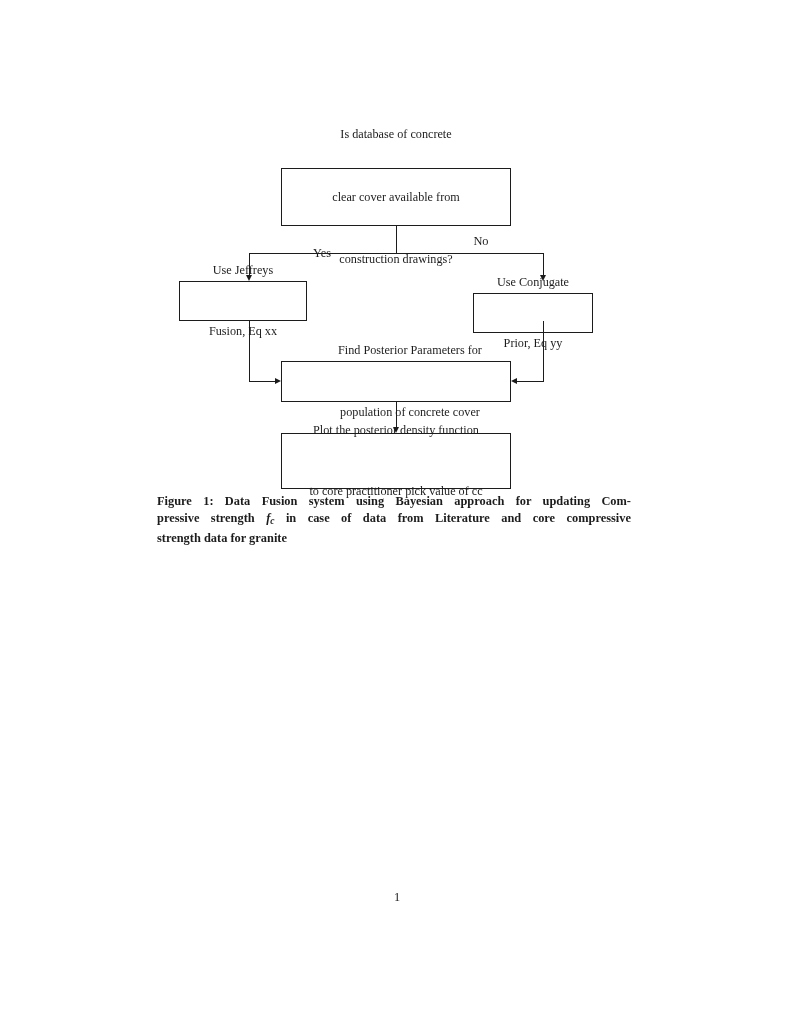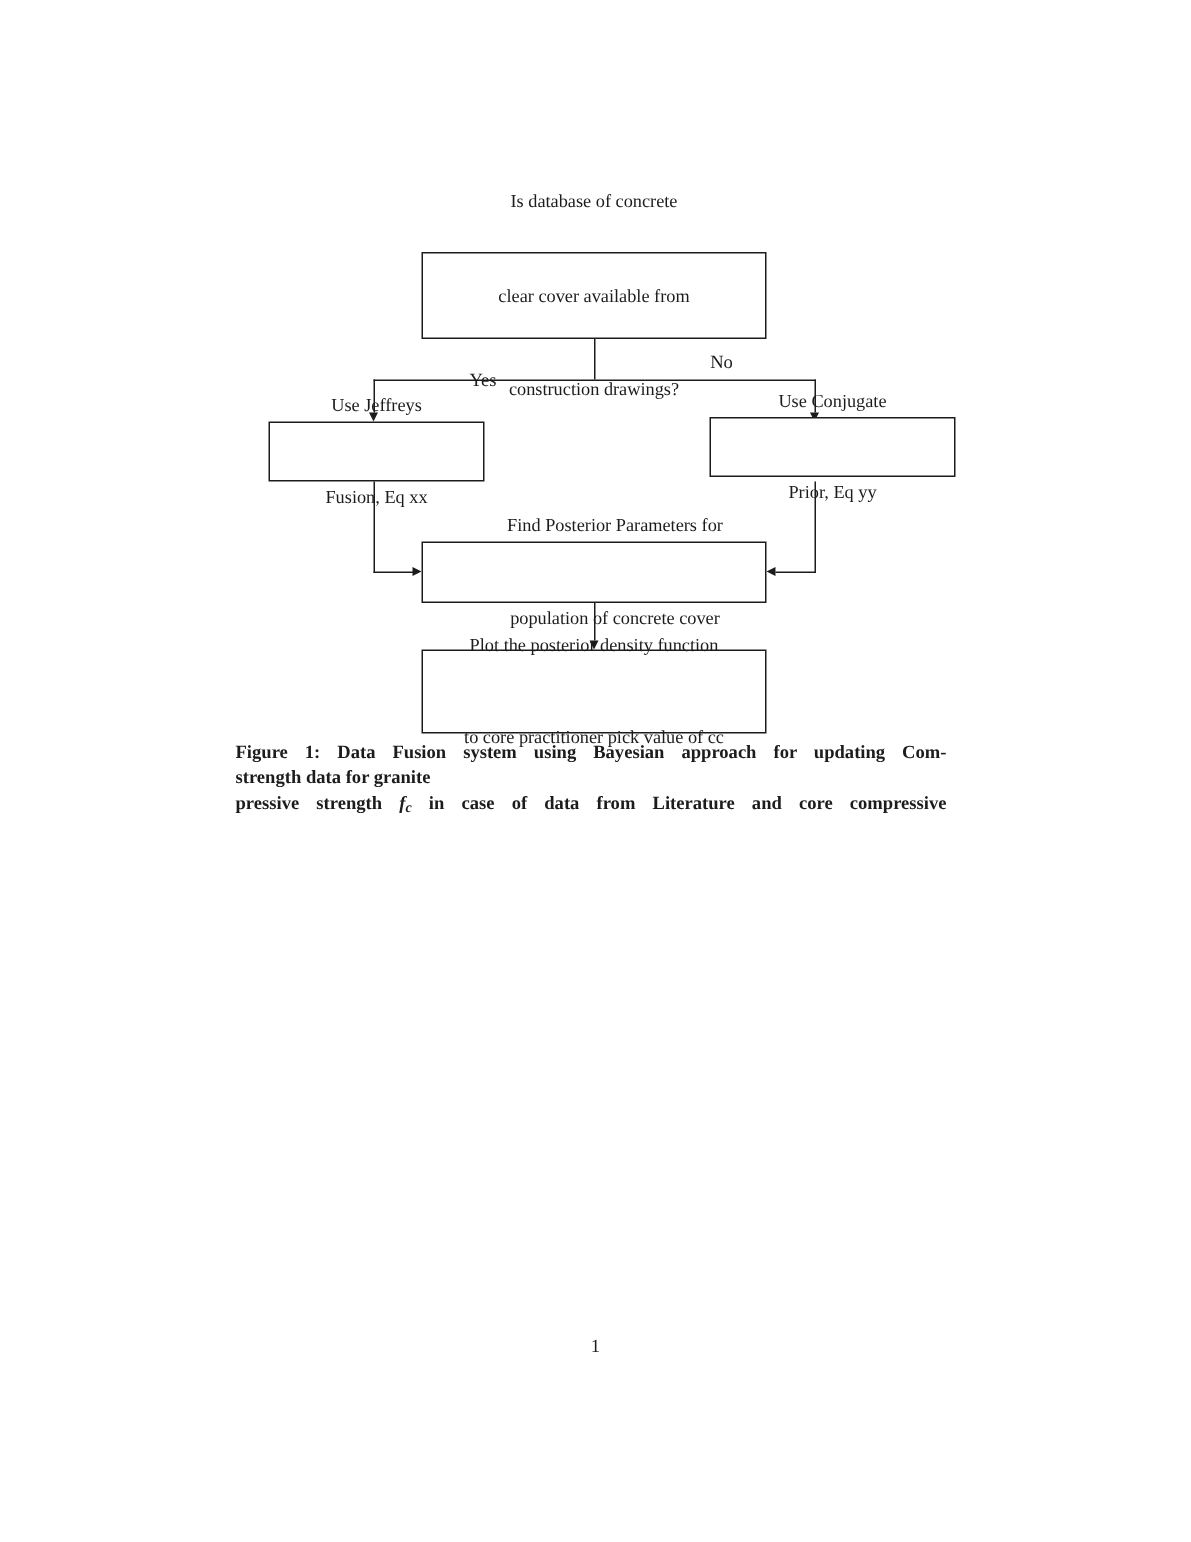--- a/index.html
+++ b/index.html
@@ -25,22 +25,22 @@
     flex-direction: column;
     justify-content: center;
     align-items: center;
     text-align: center;
     font-size: 12.2px;
     line-height: 17.5px;
     gap: 44px;
   }
   .node .ln { display: block; white-space: nowrap; }
   #top-box { left: 281px; top: 168px; width: 230px; height: 58px; line-height: 18.5px; }
-  #left-box { left: 179px; top: 281px; width: 144px; height: 40px; }
-  #right-box { left: 473px; top: 278px; width: 164px; height: 40px; }
+  #left-box { left: 179px; top: 281px; width: 128px; height: 40px; }
+  #right-box { left: 473px; top: 293px; width: 120px; height: 40px; }
   #middle-box { left: 281px; top: 361px; width: 230px; height: 41px; padding-left: 28px; }
   #bottom-box { left: 281px; top: 433px; width: 230px; height: 56px; align-items: center; }
 
   
   .hline, .vline { position: absolute; background: #1c1c1c; }
   .hline { height: 1px; }
   .vline { width: 1px; }
 
   
   .arr { position: absolute; width: 0; height: 0; }
@@ -141,23 +141,23 @@
     <div class="arr down" style="left:392.5px; top:427px;"></div>
 
     <div class="node" id="bottom-box">
       <span class="ln">Plot the posterior density function</span>
       <span class="ln">to core practitioner pick value of cc</span>
     </div>
   </div>
 
   <div id="caption">
     <div class="cap-line">Figure 1: Data Fusion system using Bayesian approach for updating Com-</div>
-    <div class="cap-line last">strength data for granite</div>
     <div class="cap-line">
       <span>pressive strength</span>
       <span><span class="math-var">f</span><span class="math-sub">c</span></span>
       <span>in case of data from Literature and core compressive</span>
     </div>
+    <div class="cap-line last">strength data for granite</div>
   </div>
 
   <div id="page-number">1</div>
 
 </div>
 
 </body></html>

